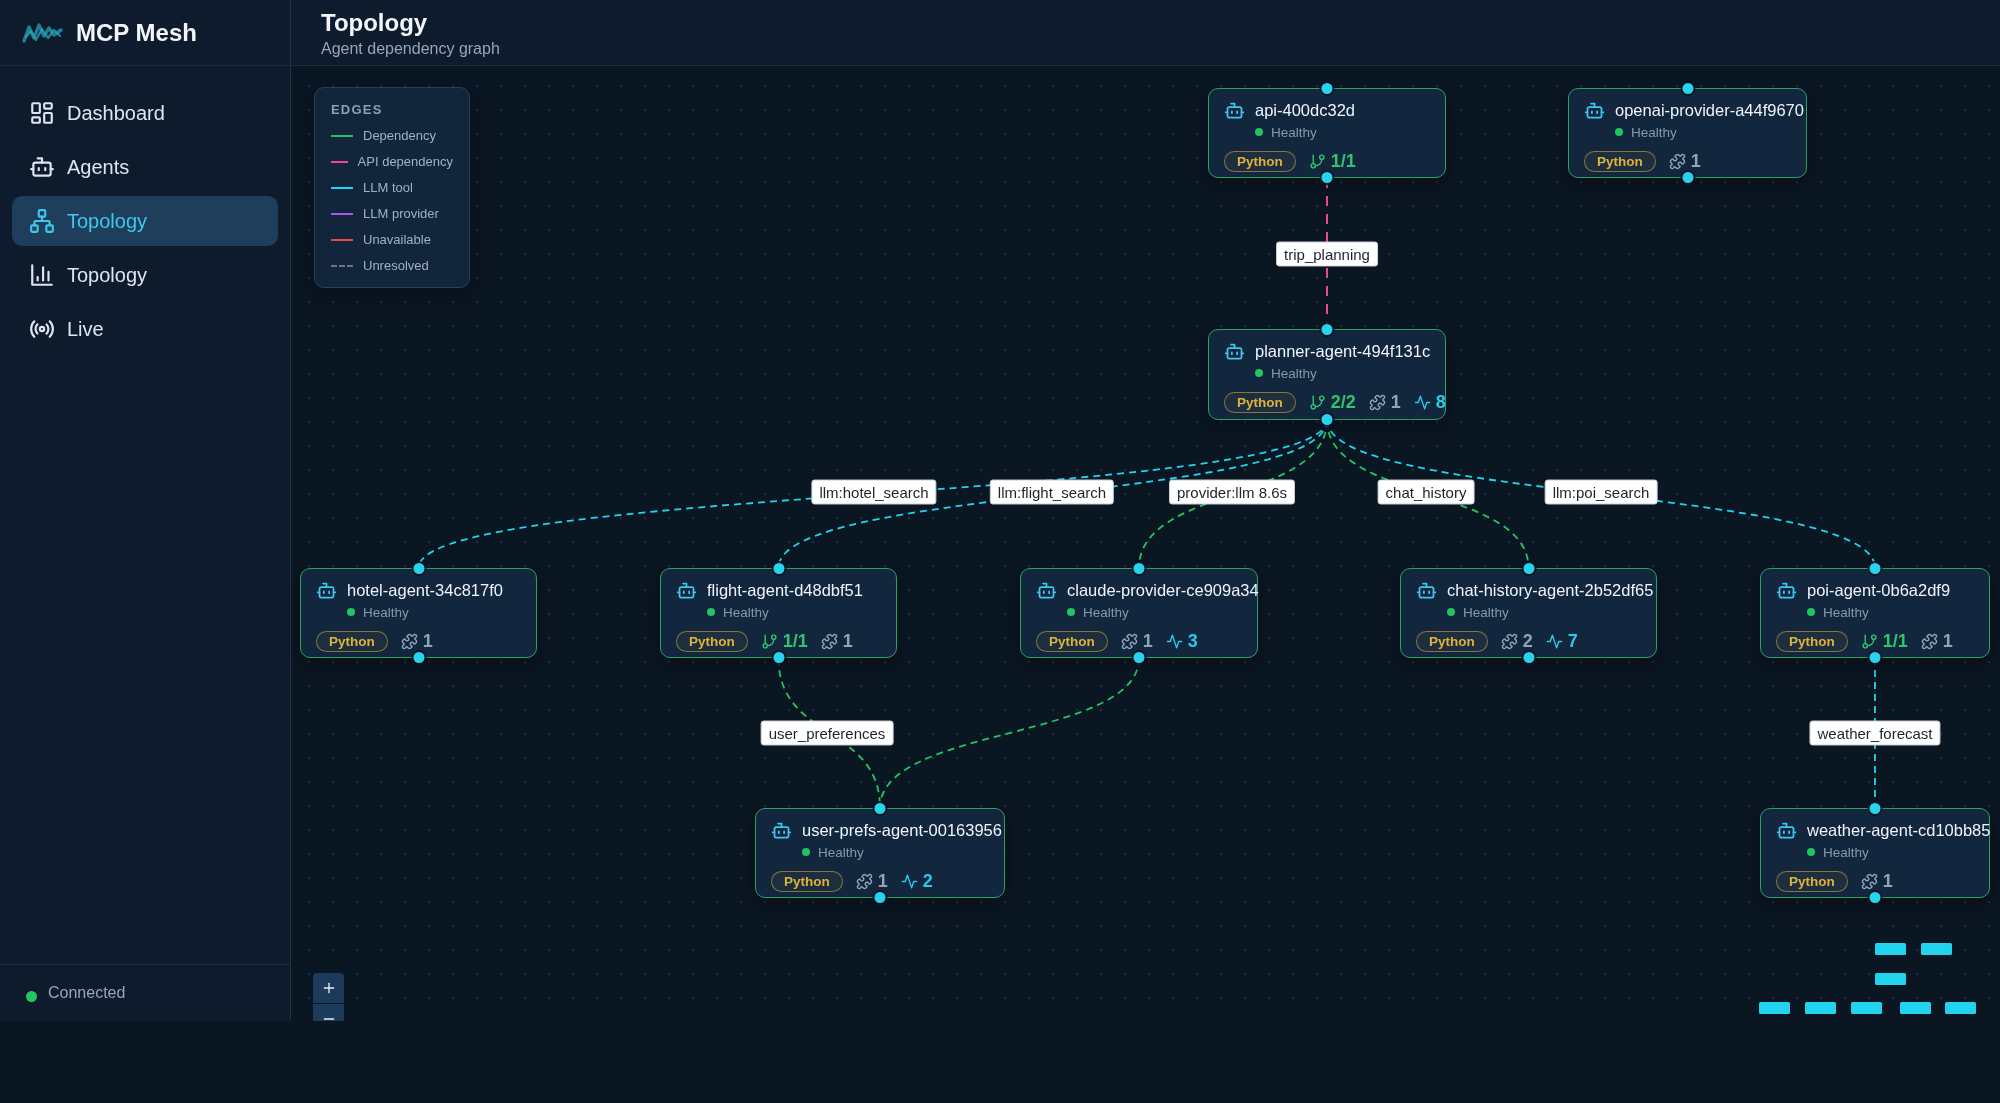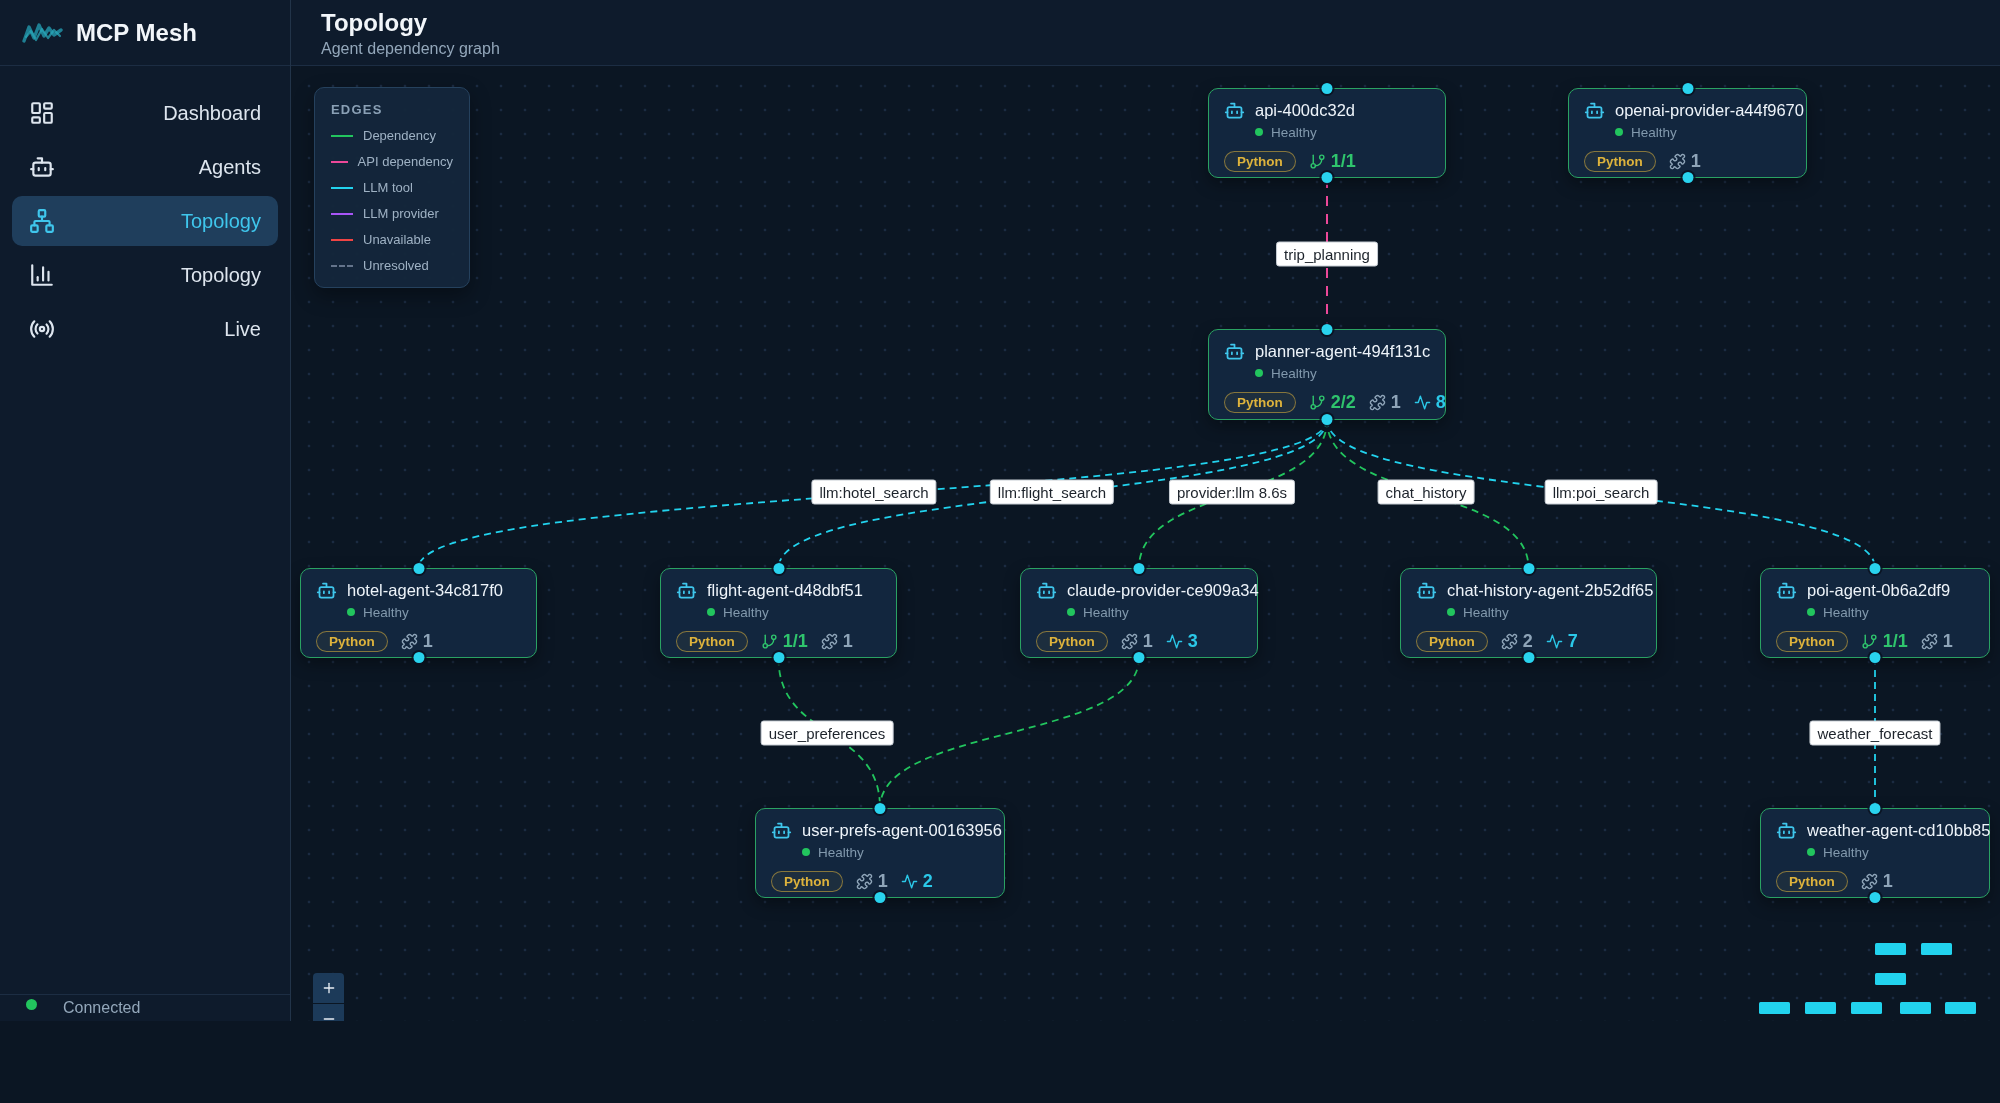--- a/index.html
+++ b/index.html
@@ -7,27 +7,27 @@
   *{box-sizing:border-box;}
   .app{display:flex;width:2000px;height:1021px;border-radius:15px;}
 
   
   .sidebar{width:291px;flex-shrink:0;background:#0e1b2c;border-right:1px solid #223449;
     display:flex;flex-direction:column;}
   .logo-row{height:66px;display:flex;align-items:center;gap:13px;padding:0 22px;
     border-bottom:1px solid #1c2d43;}
   .logo-text{font-size:24px;font-weight:700;color:#f2f6fa;}
   nav{padding:22px 12px;display:flex;flex-direction:column;gap:4px;flex:1;}
-  .nav-item{display:flex;align-items:center;gap:0;padding:12px 17px;border-radius:10px;
-    color:#dde5ee;font-size:20px;cursor:pointer;justify-content:space-between;}
+  .nav-item{display:flex;align-items:center;gap:12px;padding:12px 17px;border-radius:10px;
+    color:#dde5ee;font-size:20px;cursor:pointer;}
   .nav-item .icon{width:26px;height:26px;color:#dde5ee;}
   .nav-item.active{background:#1f3e5c;color:#3fc6ec;}
   .nav-item.active .icon{color:#3fc6ec;}
-  .sidebar-footer{border-top:1px solid #1c2d43;padding:4px 26px;display:flex;
-    align-items:flex-start;gap:26px;color:#93a7ba;font-size:16px;}
+  .sidebar-footer{border-top:1px solid #1c2d43;padding:19px 26px;display:flex;
+    align-items:flex-end;gap:11px;color:#93a7ba;font-size:16px;}
   .status-dot{width:11px;height:11px;border-radius:50%;background:#22c55e;}
 
   
   main{flex:1;display:flex;flex-direction:column;min-width:0;}
   header{height:66px;padding:9px 0 0 30px;border-bottom:1px solid #1c2d43;background:#0e1b2c;}
   header h1{margin:0;font-size:24px;color:#f2f6fa;font-weight:700;}
   .subtitle{margin:3px 0 0;font-size:16px;color:#93a7ba;}
 
   .canvas{position:relative;flex:1;background:#0b1623;overflow:hidden;
     background-image:radial-gradient(circle,#1b2b42 1.5px,transparent 1.6px);

